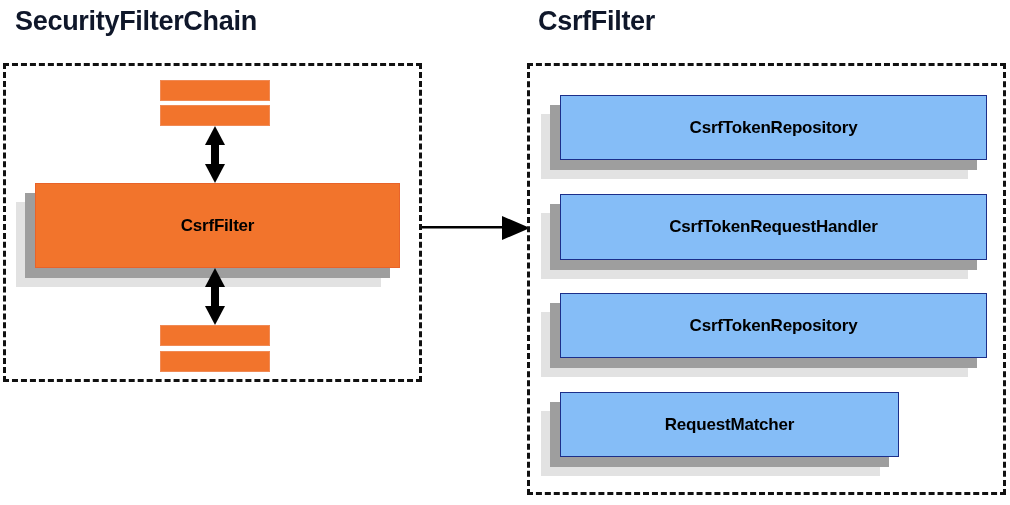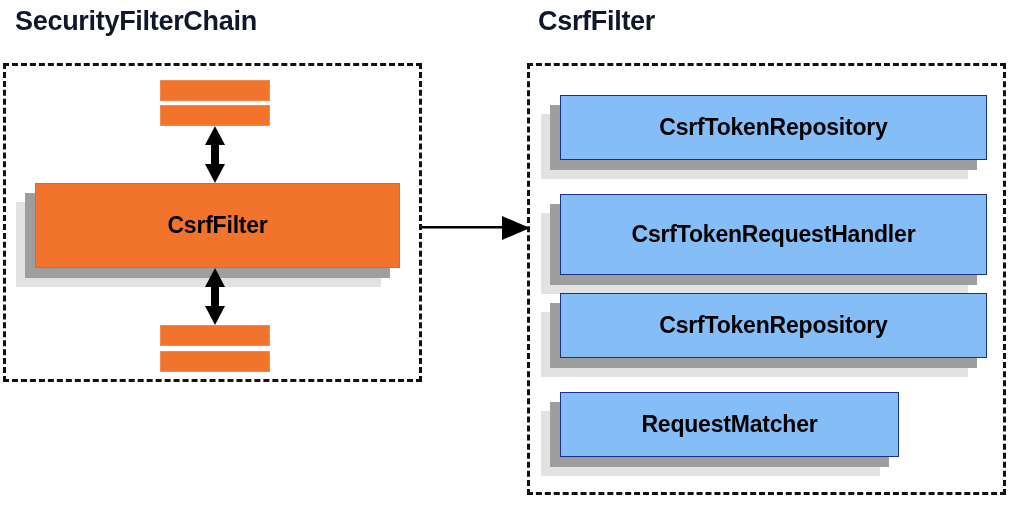--- a/index.html
+++ b/index.html
@@ -55,21 +55,21 @@
   .block .face{
     position:absolute;
     left:0;top:0;
     width:100%;height:100%;
     box-sizing:border-box;
     display:flex;
     align-items:center;
     justify-content:center;
   }
   .block .face .label{
-    font-size:23px;
+    font-size:17px;
     font-weight:bold;
     color:#000000;
     white-space:nowrap;
     letter-spacing:-0.2px;
   }
 
   
   .block.orange .face{
     background:#f2742c;
     border:1px solid #e8632a;
@@ -150,21 +150,21 @@
   <div class="dashed-box" id="panel-right"></div>
 
   <div class="block blue" style="left:560px;top:95px;width:427px;height:65px;">
     <div class="shadow-far"></div>
     <div class="shadow-near"></div>
     <div class="face">
       <span class="label">CsrfTokenRepository</span>
     </div>
   </div>
 
-  <div class="block blue" style="left:560px;top:194px;width:427px;height:81px;">
+  <div class="block blue" style="left:560px;top:194px;width:427px;height:66px;">
     <div class="shadow-far"></div>
     <div class="shadow-near"></div>
     <div class="face">
       <span class="label">CsrfTokenRequestHandler</span>
     </div>
   </div>
 
   <div class="block blue" style="left:560px;top:293px;width:427px;height:65px;">
     <div class="shadow-far"></div>
     <div class="shadow-near"></div>

